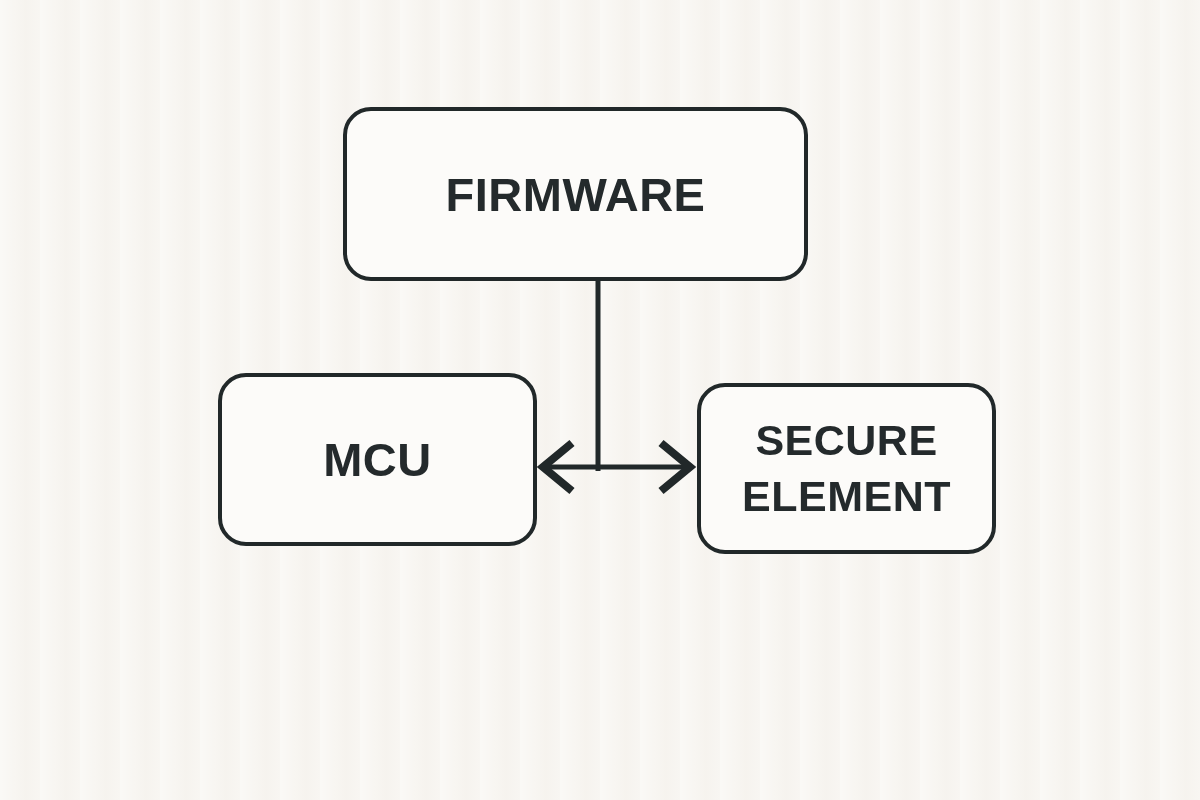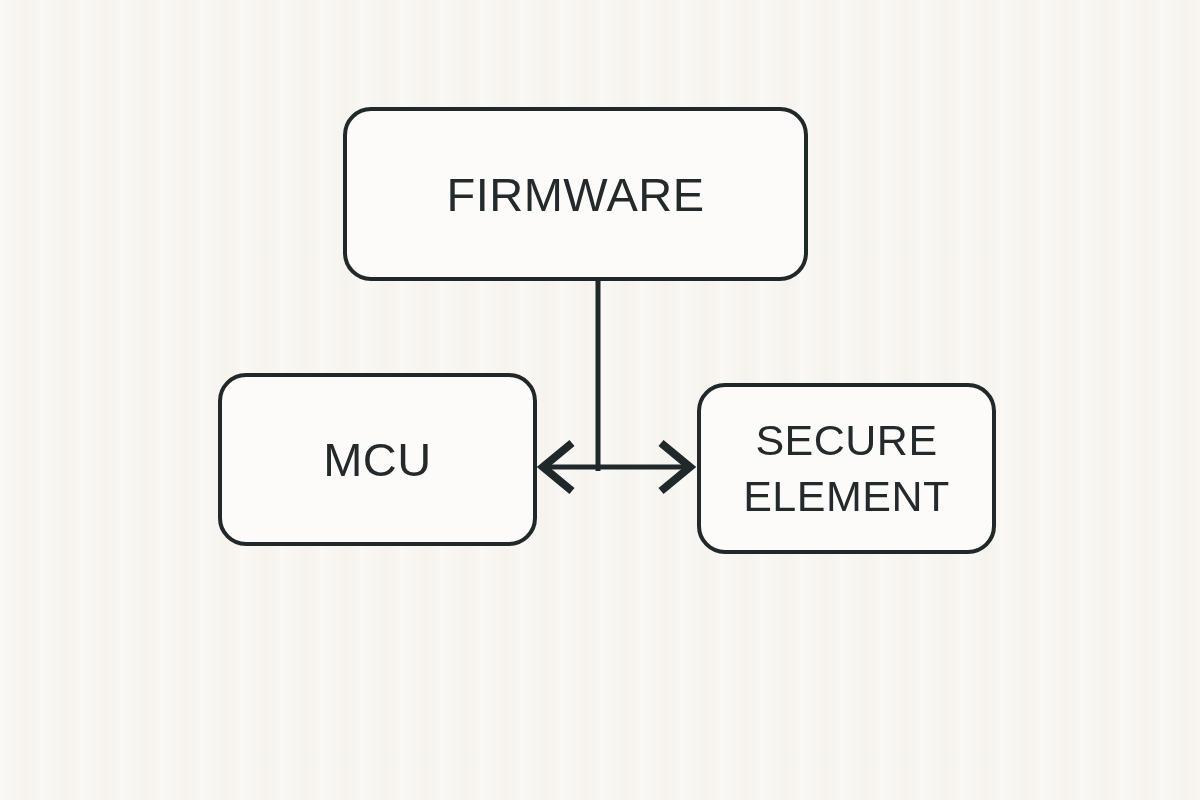--- a/index.html
+++ b/index.html
@@ -33,21 +33,21 @@
     position: absolute;
     box-sizing: border-box;
     background: #fcfbf9;
     border: 4px solid #212829;
     border-radius: 28px;
     display: flex;
     align-items: center;
     justify-content: center;
     text-align: center;
     color: #242a2c;
-    font-weight: normal;
+    font-weight: bold;
     letter-spacing: 0.5px;
     z-index: 2;
   }
   .node-firmware {
     left: 343px;
     top: 107px;
     width: 465px;
     height: 174px;
     font-size: 47px;
   }

